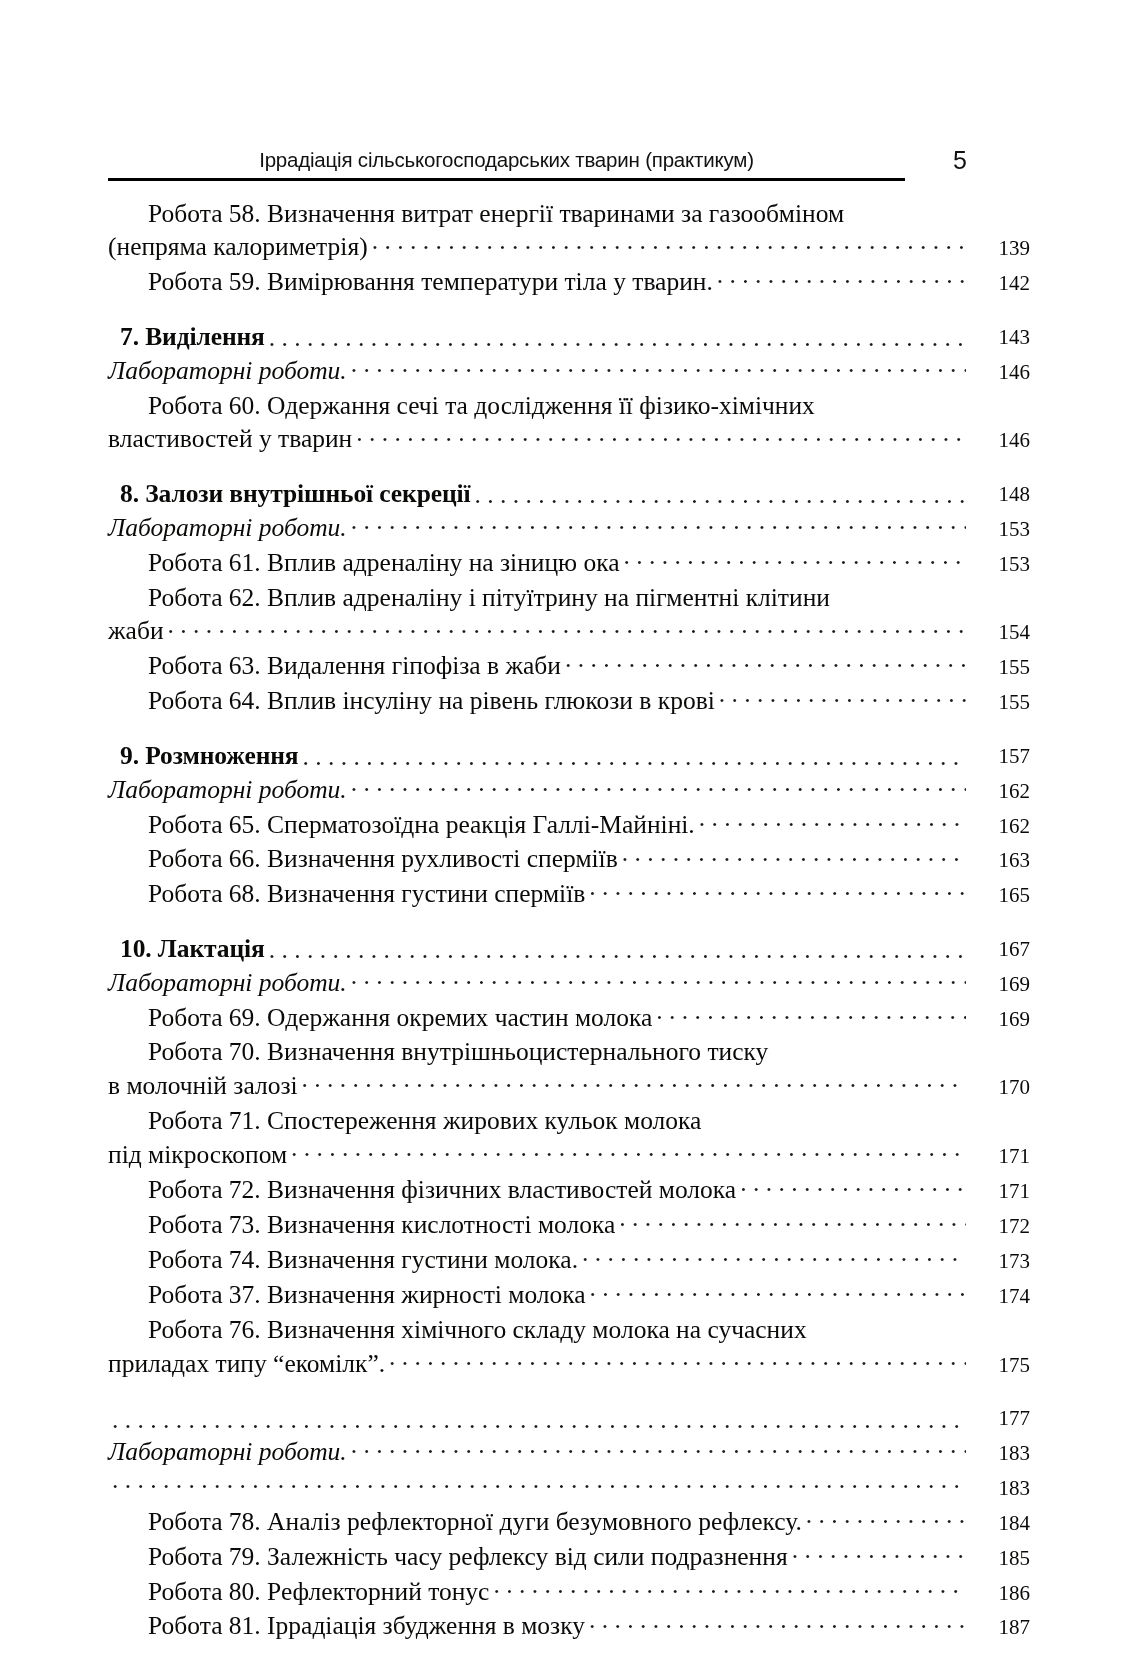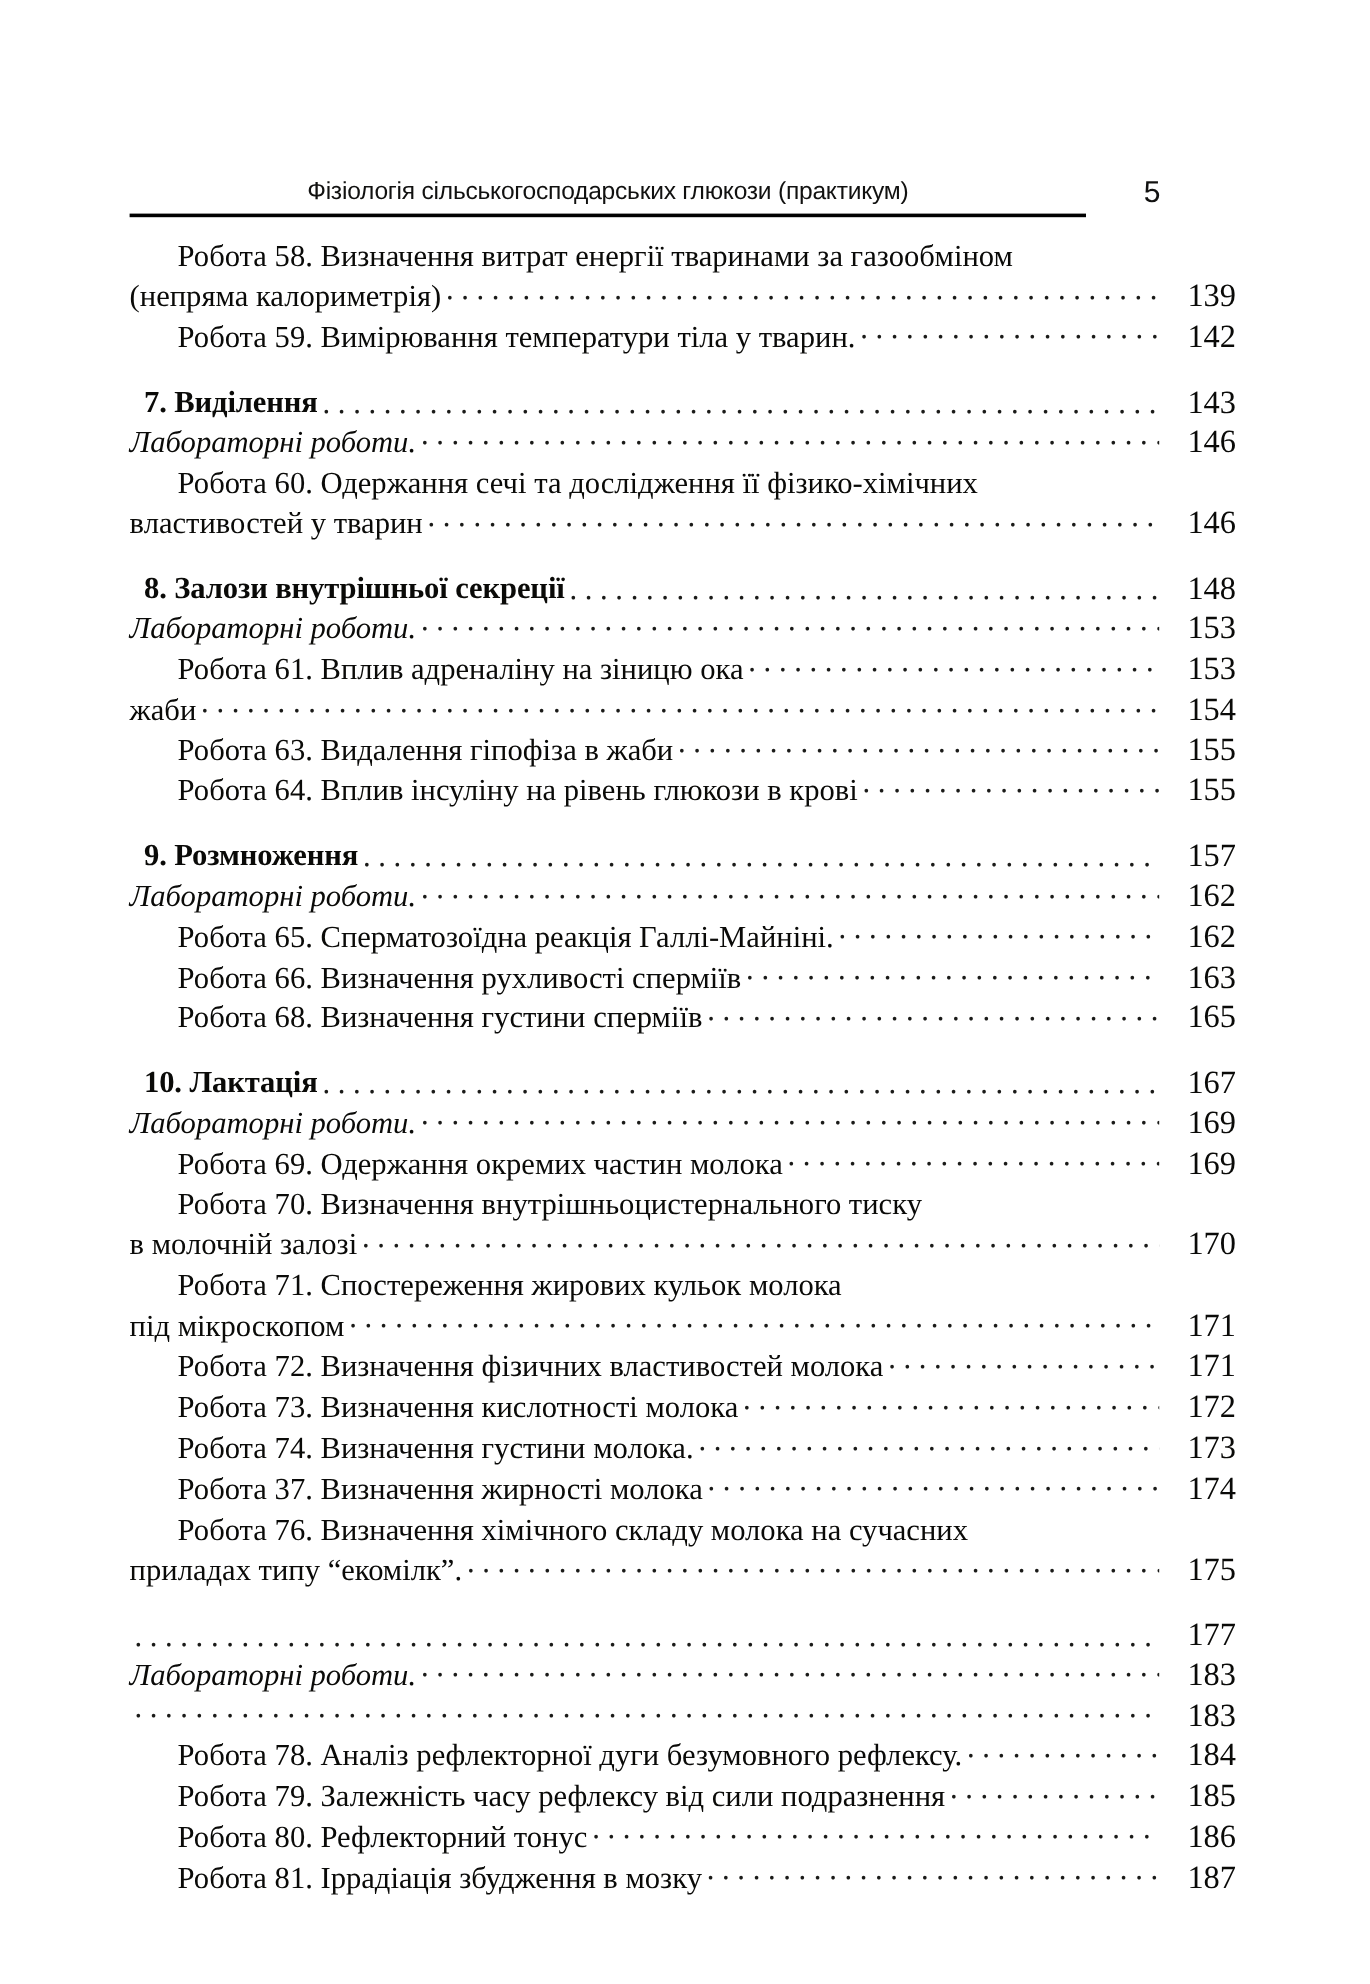--- a/index.html
+++ b/index.html
@@ -99,32 +99,32 @@
     font-size: 25.5px;
     color: #1a1a18;
     white-space: nowrap;
   }
   .leader.none::before { content: ""; }
 
   .pageno {
     flex: 0 0 auto;
     width: 58px;
     text-align: right;
-    font-size: 27px;
+    font-size: 21px;
   }
   .pageno.empty { color: transparent; }
 
   
   .row.section { margin-top: 21px; align-items: flex-end; }
 </style>
 </head>
 <body>
 
 <div class="page-header">
-  <div class="header-title">Фізіологія сільськогосподарських глюкози (практикум)</div>
+  <div class="header-title">Іррадіація сільськогосподарських тварин (практикум)</div>
   <div class="header-pageno">5</div>
   <div class="header-rule"></div>
 </div>
 
 <div class="toc" id="toc-root">
     <div class="row indent">
       <span class="rtext">Робота 58. Визначення витрат енергії тваринами за газообміном</span>
       <span class="leader none"></span>
       <span class="pageno empty"></span>
     </div>
@@ -166,20 +166,25 @@
     <div class="row lab">
       <span class="rtext">Лабораторні роботи.</span>
       <span class="leader"></span>
       <span class="pageno">153</span>
     </div>
     <div class="row indent">
       <span class="rtext">Робота 61. Вплив адреналіну на зіницю ока</span>
       <span class="leader"></span>
       <span class="pageno">153</span>
     </div>
+    <div class="row indent">
+      <span class="rtext">Робота 62. Вплив адреналіну і пітуїтрину на пігментні клітини</span>
+      <span class="leader none"></span>
+      <span class="pageno empty"></span>
+    </div>
     <div class="row cont">
       <span class="rtext">жаби</span>
       <span class="leader"></span>
       <span class="pageno">154</span>
     </div>
     <div class="row indent">
       <span class="rtext">Робота 63. Видалення гіпофіза в жаби</span>
       <span class="leader"></span>
       <span class="pageno">155</span>
     </div>

